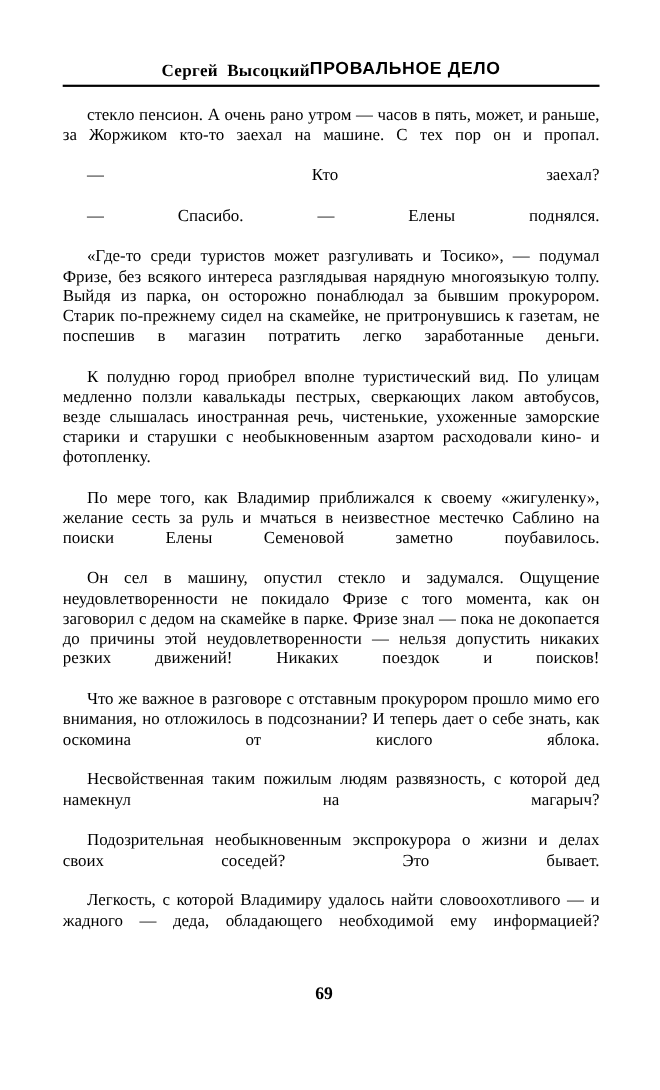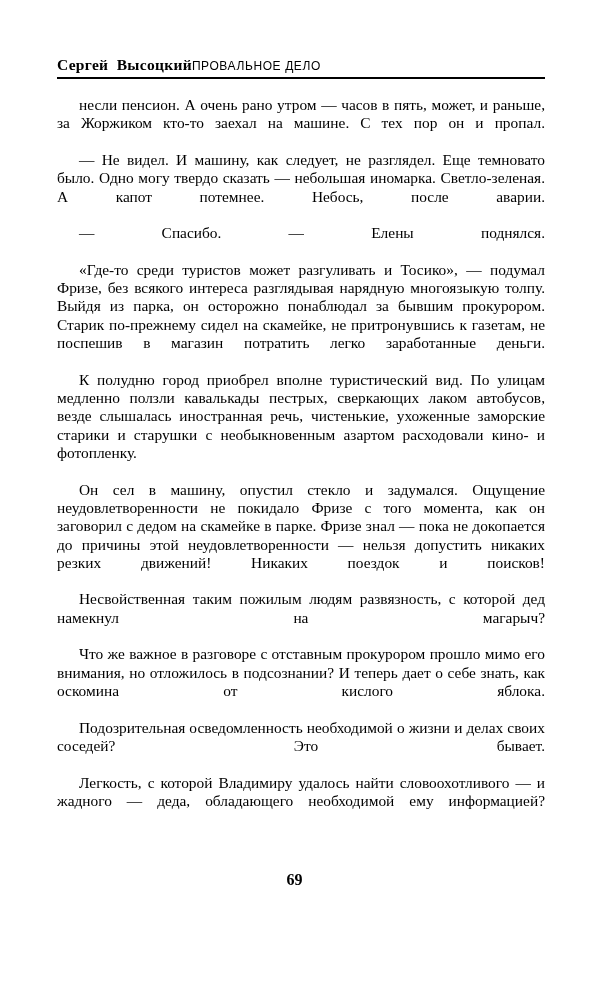--- a/index.html
+++ b/index.html
@@ -29,34 +29,34 @@
 
   
   .running-head {
     position: absolute;
     left: 57px;
     top: 46px;
     width: 488px;
     height: 26px;
     display: flex;
     align-items: flex-end;
-    justify-content: flex-start;
+    justify-content: center;
   }
   .head-author {
     font-family: "Liberation Serif", "DejaVu Serif", serif;
     font-weight: bold;
     font-size: 15.5px;
     letter-spacing: 0.3px;
     white-space: pre;
     line-height: 1;
   }
   .head-title {
     font-family: "Liberation Sans", "DejaVu Sans", sans-serif;
-    font-weight: normal;
-    font-size: 12px;
+    font-weight: bold;
+    font-size: 16px;
     letter-spacing: 0.6px;
     line-height: 1;
     transform: translateY(-0.5px);
   }
   .head-rule {
     position: absolute;
     left: 57px;
     top: 77px;
     width: 488px;
     height: 2px;
@@ -87,21 +87,21 @@
   p.para::after {
     content: "";
     display: inline-block;
     width: 100%;
   }
 
   
   .folio {
     position: absolute;
     left: 0;
-    top: 872px;
+    top: 896px;
     width: 589px;
     text-align: center;
     font-family: "Liberation Serif", "DejaVu Serif", serif;
     font-weight: bold;
     font-size: 16px;
     line-height: 1;
   }
 </style>
 </head>
 <body>
@@ -109,27 +109,28 @@
 <div class="page">
 
   <div class="running-head">
     <span class="head-author">Сергей  Высоцкий</span>
     <span class="head-title">ПРОВАЛЬНОЕ ДЕЛО</span>
   </div>
 
   <div class="head-rule"></div>
 
   <div class="text-column">
-      <p class="para">несли пенсион. А очень рано утром — часов в пять, может, и раньше, за Жоржиком кто-то заехал на машине. С тех пор он и пропал.</p>
-      <p class="para dialog">— Не видел. И машину, как следует, не разглядел. Еще темновато было. Одно могу твердо сказать — небольшая иномарка. Светло-зеленая. А капот потемнее. Небось, после аварии.</p>
+      <p class="para">стекло пенсион. А очень рано утром — часов в пять, может, и раньше, за Жоржиком кто-то заехал на машине. С тех пор он и пропал.</p>
+      <p class="para dialog">— Кто заехал?</p>
       <p class="para dialog">— Спасибо. — Елены поднялся.</p>
       <p class="para">«Где-то среди туристов может разгуливать и Тосико», — подумал Фризе, без всякого интереса разглядывая нарядную многоязыкую толпу. Выйдя из парка, он осторожно понаблюдал за бывшим прокурором. Старик по-прежнему сидел на скамейке, не притронувшись к газетам, не поспешив в магазин потратить легко заработанные деньги.</p>
       <p class="para">К полудню город приобрел вполне туристический вид. По улицам медленно ползли кавалькады пестрых, сверкающих лаком автобусов, везде слышалась иностранная речь, чистенькие, ухоженные заморские старики и старушки с необыкновенным азартом расходовали кино- и фотопленку.</p>
+      <p class="para">По мере того, как Владимир приближался к своему «жигуленку», желание сесть за руль и мчаться в неизвестное местечко Саблино на поиски Елены Семеновой заметно поубавилось.</p>
       <p class="para">Он сел в машину, опустил стекло и задумался. Ощущение неудовлетворенности не покидало Фризе с того момента, как он заговорил с дедом на скамейке в парке. Фризе знал — пока не докопается до причины этой неудовлетворенности — нельзя допустить никаких резких движений! Никаких поездок и поисков!</p>
+      <p class="para">Что же важное в разговоре с отставным прокурором прошло мимо его внимания, но отложилось в подсознании? И теперь дает о себе знать, как оскомина от кислого яблока.</p>
       <p class="para">Несвойственная таким пожилым людям развязность, с которой дед намекнул на магарыч?</p>
-      <p class="para">Что же важное в разговоре с отставным прокурором прошло мимо его внимания, но отложилось в подсознании? И теперь дает о себе знать, как оскомина от кислого яблока.</p>
-      <p class="para">Подозрительная осведомленность необходимой о жизни и делах своих соседей? Это бывает.</p>
+      <p class="para">Подозрительная необыкновенным экспрокурора о жизни и делах своих соседей? Это бывает.</p>
       <p class="para">Легкость, с которой Владимиру удалось найти словоохотливого — и жадного — деда, обладающего необходимой ему информацией?</p>
     </div>
 
   <div class="folio">69</div>
 
 </div>
 
 </body></html>

